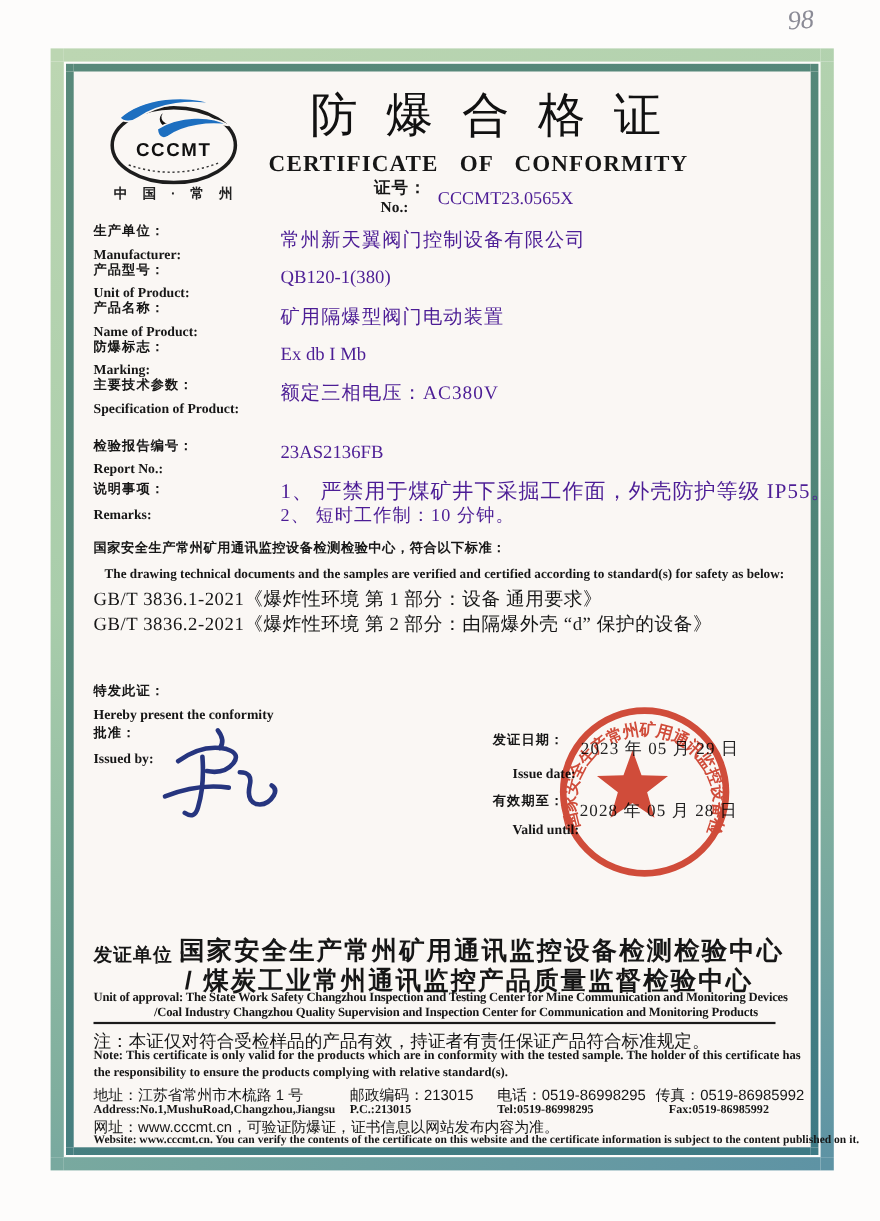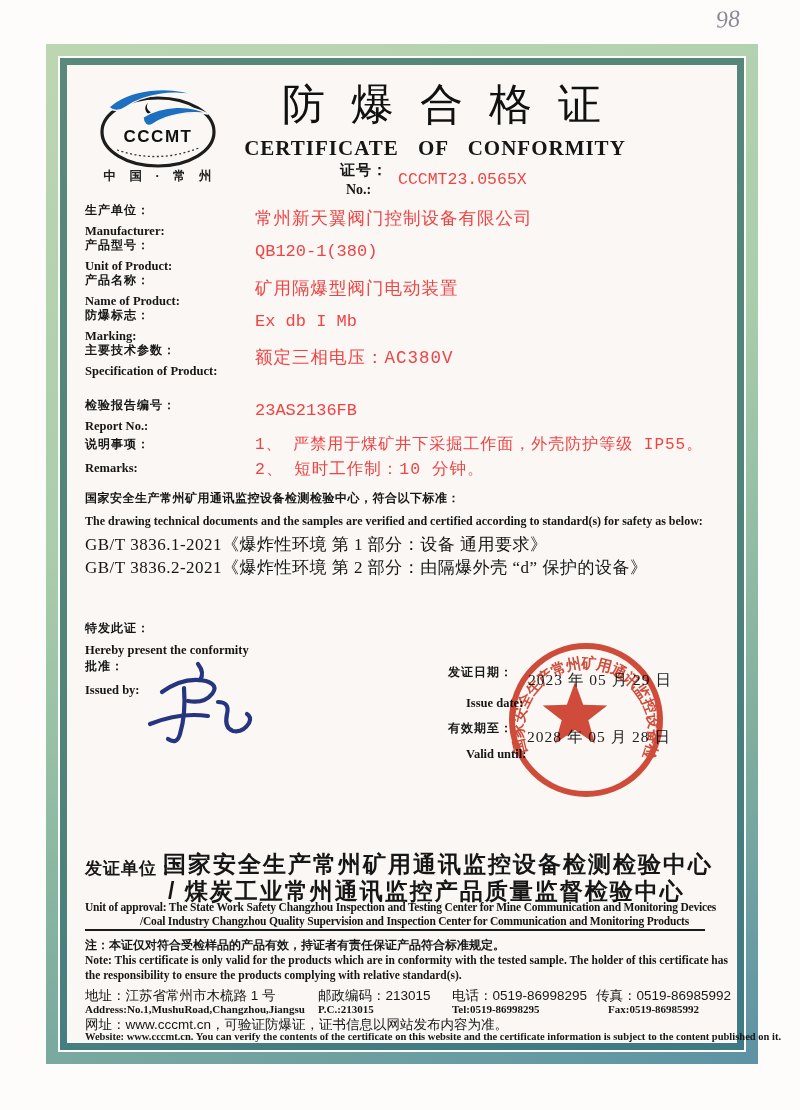--- a/index.html
+++ b/index.html
@@ -11,29 +11,29 @@
   html,body{width:800px;height:1110px}
   body{background:#fdfcfb;font-family:"Liberation Sans",sans-serif;color:var(--ink);position:relative;overflow:hidden}
   .abs{position:absolute;white-space:nowrap}
   
   .frame{position:absolute;left:46px;top:44px;width:712px;height:1020px;
          border:12px solid;border-image:linear-gradient(160deg,#bcd6b2 0%,#a9cdab 40%,#7fae9e 75%,#5e93a4 100%) 1;}
   .frame-inner{position:absolute;inset:2px;border:7px solid;border-image:linear-gradient(160deg,#58897a 0%,#4f8478 55%,#3e7a85 100%) 1;background:#faf7f4;}
   
   .lab-cn{font-weight:700;font-size:12px;letter-spacing:1px}
   .lab-en{font-family:"Liberation Serif",serif;font-weight:700;font-size:12.5px}
-  .val{font-family:Liberation Mono, monospace;font-size:17px;color:#ef4444}
+  .val{font-family:Liberation Serif, serif;font-size:17px;color:#4c1d95}
   .val-cn{font-size:17.5px;letter-spacing:1px}
   .title-cn{font-family:"Liberation Serif",serif;font-size:43px;letter-spacing:26px;color:#111;font-weight:400}
   .title-en{font-family:"Liberation Serif",serif;font-size:21px;font-weight:700;letter-spacing:1px;word-spacing:13px}
   .std{font-family:"Liberation Serif",serif;font-size:17px;letter-spacing:.5px}
   .date-val{font-family:"Liberation Serif",serif;font-size:15.5px;letter-spacing:1px;color:#222}
   .appr-cn{font-weight:700;font-size:23px;letter-spacing:2px}
   .appr-en{font-family:"Liberation Serif",serif;font-weight:700;font-size:11.5px;letter-spacing:-.2px}
-  .note-cn{font-weight:700;font-size:12px}
+  .note-cn{font-weight:400;font-size:16px}
   .note-en{font-family:"Liberation Serif",serif;font-weight:700;font-size:11.5px}
   .contact-cn{font-weight:400;font-size:13.5px}
   .contact-en{font-family:"Liberation Serif",serif;font-weight:700;font-size:11px}
   .hr{position:absolute;left:85px;top:929px;width:620px;height:2px;background:#1b1b1b}
   .pagenum{font-family:"Liberation Serif",serif;font-style:italic;font-size:24px;color:var(--pencil);transform:rotate(-4deg)}
   .seal{mix-blend-mode:multiply;opacity:.9}
   .seal-ring{fill:none;stroke:var(--seal-red);stroke-width:6}
   .seal-star{fill:var(--seal-red)}
   .seal-text{fill:var(--seal-red);font-size:15px;font-weight:700;font-family:"Liberation Sans",sans-serif}
   .sig path{fill:none;stroke:var(--sig-blue);stroke-width:4.2;stroke-linecap:round;stroke-linejoin:round}
@@ -88,25 +88,25 @@
 <div class="abs lab-cn" style="left:85px;top:342px">主要技术参数：</div>
 <div class="abs lab-en" style="left:85px;top:364px">Specification of Product:</div>
 <div class="abs val val-cn" style="left:255px;top:345px">额定三相电压：AC380V</div>
 
 <div class="abs lab-cn" style="left:85px;top:397px">检验报告编号：</div>
 <div class="abs lab-en" style="left:85px;top:419px">Report No.:</div>
 <div class="abs val" style="left:255px;top:401px">23AS2136FB</div>
 
 <div class="abs lab-cn" style="left:85px;top:436px">说明事项：</div>
 <div class="abs lab-en" style="left:85px;top:461px">Remarks:</div>
-<div class="abs val val-cn" style="left:255px;top:434px;font-size:16px">1、 严禁用于煤矿井下采掘工作面，外壳防护等级 IP55。</div>
+<div class="abs val val-cn" style="left:255px;top:434px;font-size:19px">1、 严禁用于煤矿井下采掘工作面，外壳防护等级 IP55。</div>
 <div class="abs val val-cn" style="left:255px;top:458px;font-size:16.5px">2、 短时工作制：10 分钟。</div>
 
 <div class="abs lab-cn" style="left:85px;top:490px;letter-spacing:.5px">国家安全生产常州矿用通讯监控设备检测检验中心，符合以下标准：</div>
-<div class="abs lab-en" style="left:85px;top:514px;font-size:12px">The drawing technical documents and the samples are verified and certified according to standard(s) for safety as below:</div>
+<div class="abs lab-en" style="left:95px;top:514px;font-size:12px">The drawing technical documents and the samples are verified and certified according to standard(s) for safety as below:</div>
 <div class="abs std" style="left:85px;top:533px">GB/T 3836.1-2021《爆炸性环境 第 1 部分：设备 通用要求》</div>
 <div class="abs std" style="left:85px;top:556px">GB/T 3836.2-2021《爆炸性环境 第 2 部分：由隔爆外壳 “d” 保护的设备》</div>
 
 <div class="abs lab-cn" style="left:85px;top:620px">特发此证：</div>
 <div class="abs lab-en" style="left:85px;top:643px">Hereby present the conformity</div>
 <div class="abs lab-cn" style="left:85px;top:658px">批准：</div>
 <div class="abs lab-en" style="left:85px;top:683px">Issued by:</div>
 
 <svg class="abs sig" style="left:140px;top:658px" width="130" height="100" viewBox="0 0 130 100">
   <path d="M58,6 q7,9 2,16"></path>

